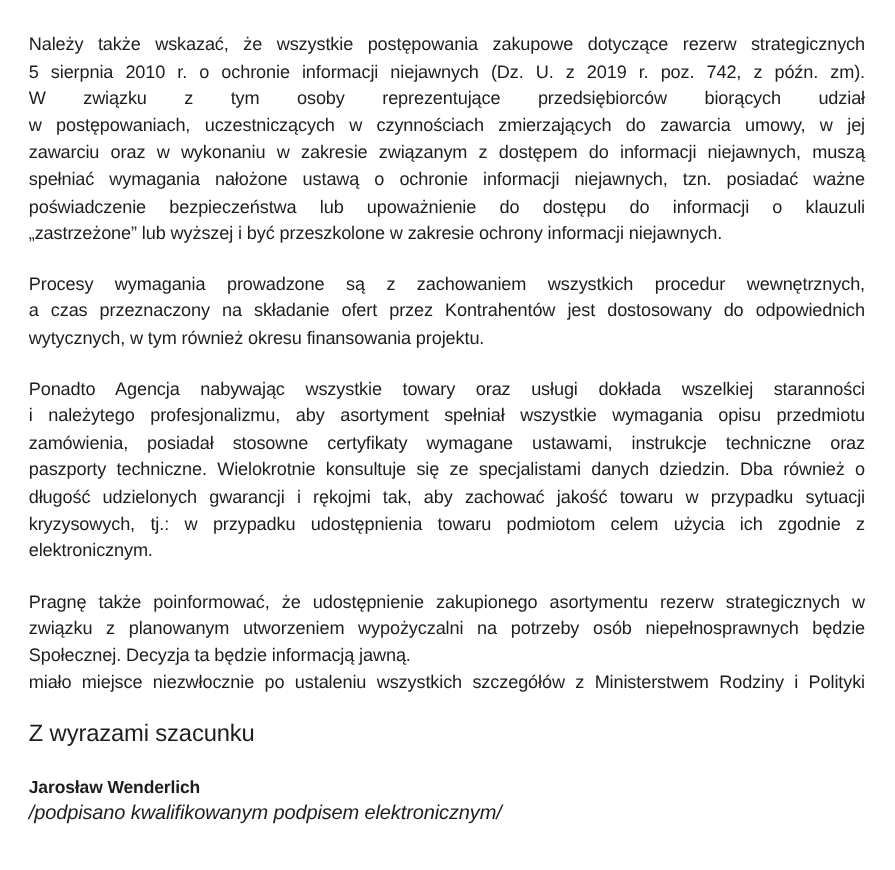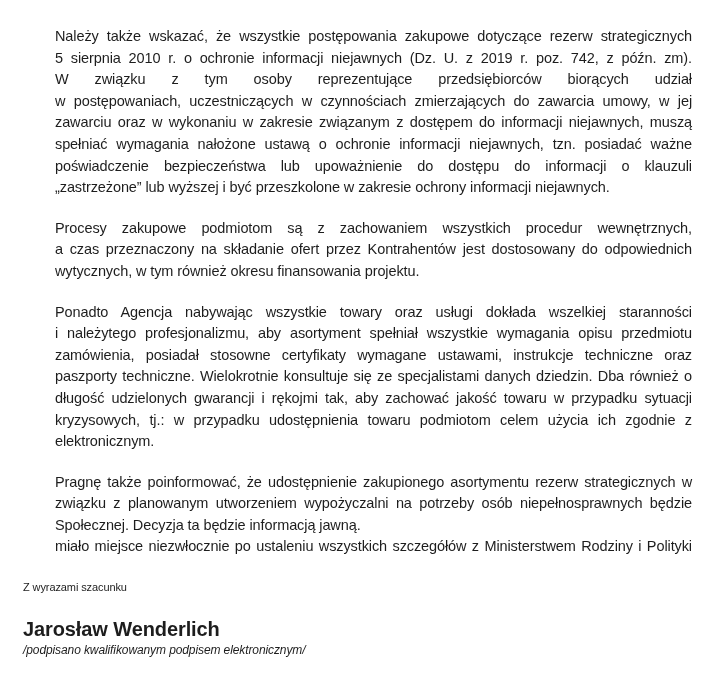--- a/index.html
+++ b/index.html
@@ -25,64 +25,63 @@
     margin: 0 0 19px 0;
   }
   .line {
     font-size: 14.5px;
     line-height: 21.6px;
     letter-spacing: -0.1px;
     text-align: justify;
     text-align-last: justify;
     -moz-text-align-last: justify;
     white-space: normal;
-    margin-left: 32px;
   }
   .line.last {
     text-align: center;
     text-align-last: left;
     -moz-text-align-last: left;
   }
   .closing {
     margin: 12px 0 0 0;
-    font-size: 11px;
+    font-size: 19px;
     line-height: 21.6px;
     letter-spacing: -0.1px;
   }
   .sig-name {
     margin: 20px 0 0 0;
-    font-size: 20px;
+    font-size: 14px;
     line-height: 21.6px;
     font-weight: bold;
     letter-spacing: -0.1px;
   }
   .sig-note {
     margin: 0;
-    font-size: 12px;
+    font-size: 16px;
     line-height: 21.6px;
     font-style: italic;
     letter-spacing: -0.1px;
   }
 </style>
 </head>
 <body>
 
 <div class="page">
   <div class="paragraph">
       <div class="line">Należy także wskazać, że wszystkie postępowania zakupowe dotyczące rezerw strategicznych</div>
       <div class="line">5 sierpnia 2010 r. o ochronie informacji niejawnych (Dz. U. z 2019 r. poz. 742, z późn. zm).</div>
       <div class="line">W związku z tym osoby reprezentujące przedsiębiorców biorących udział</div>
       <div class="line">w postępowaniach, uczestniczących w czynnościach zmierzających do zawarcia umowy, w jej</div>
       <div class="line">zawarciu oraz w wykonaniu w zakresie związanym z dostępem do informacji niejawnych, muszą</div>
       <div class="line">spełniać wymagania nałożone ustawą o ochronie informacji niejawnych, tzn. posiadać ważne</div>
       <div class="line">poświadczenie bezpieczeństwa lub upoważnienie do dostępu do informacji o klauzuli</div>
       <div class="line last">„zastrzeżone” lub wyższej i być przeszkolone w zakresie ochrony informacji niejawnych.</div>
     </div>
   <div class="paragraph">
-      <div class="line">Procesy zakupowe podmiotom są z zachowaniem wszystkich procedur wewnętrznych,</div>
+      <div class="line">Procesy wymagania prowadzone są z zachowaniem wszystkich procedur wewnętrznych,</div>
       <div class="line">a czas przeznaczony na składanie ofert przez Kontrahentów jest dostosowany do odpowiednich</div>
       <div class="line last">wytycznych, w tym również okresu finansowania projektu.</div>
     </div>
   <div class="paragraph">
       <div class="line">Ponadto Agencja nabywając wszystkie towary oraz usługi dokłada wszelkiej staranności</div>
       <div class="line">i należytego profesjonalizmu, aby asortyment spełniał wszystkie wymagania opisu przedmiotu</div>
       <div class="line">zamówienia, posiadał stosowne certyfikaty wymagane ustawami, instrukcje techniczne oraz</div>
       <div class="line">paszporty techniczne. Wielokrotnie konsultuje się ze specjalistami danych dziedzin. Dba również o</div>
       <div class="line">długość udzielonych gwarancji i rękojmi tak, aby zachować jakość towaru w przypadku sytuacji</div>
       <div class="line">kryzysowych, tj.: w przypadku udostępnienia towaru podmiotom celem użycia ich zgodnie z</div>

